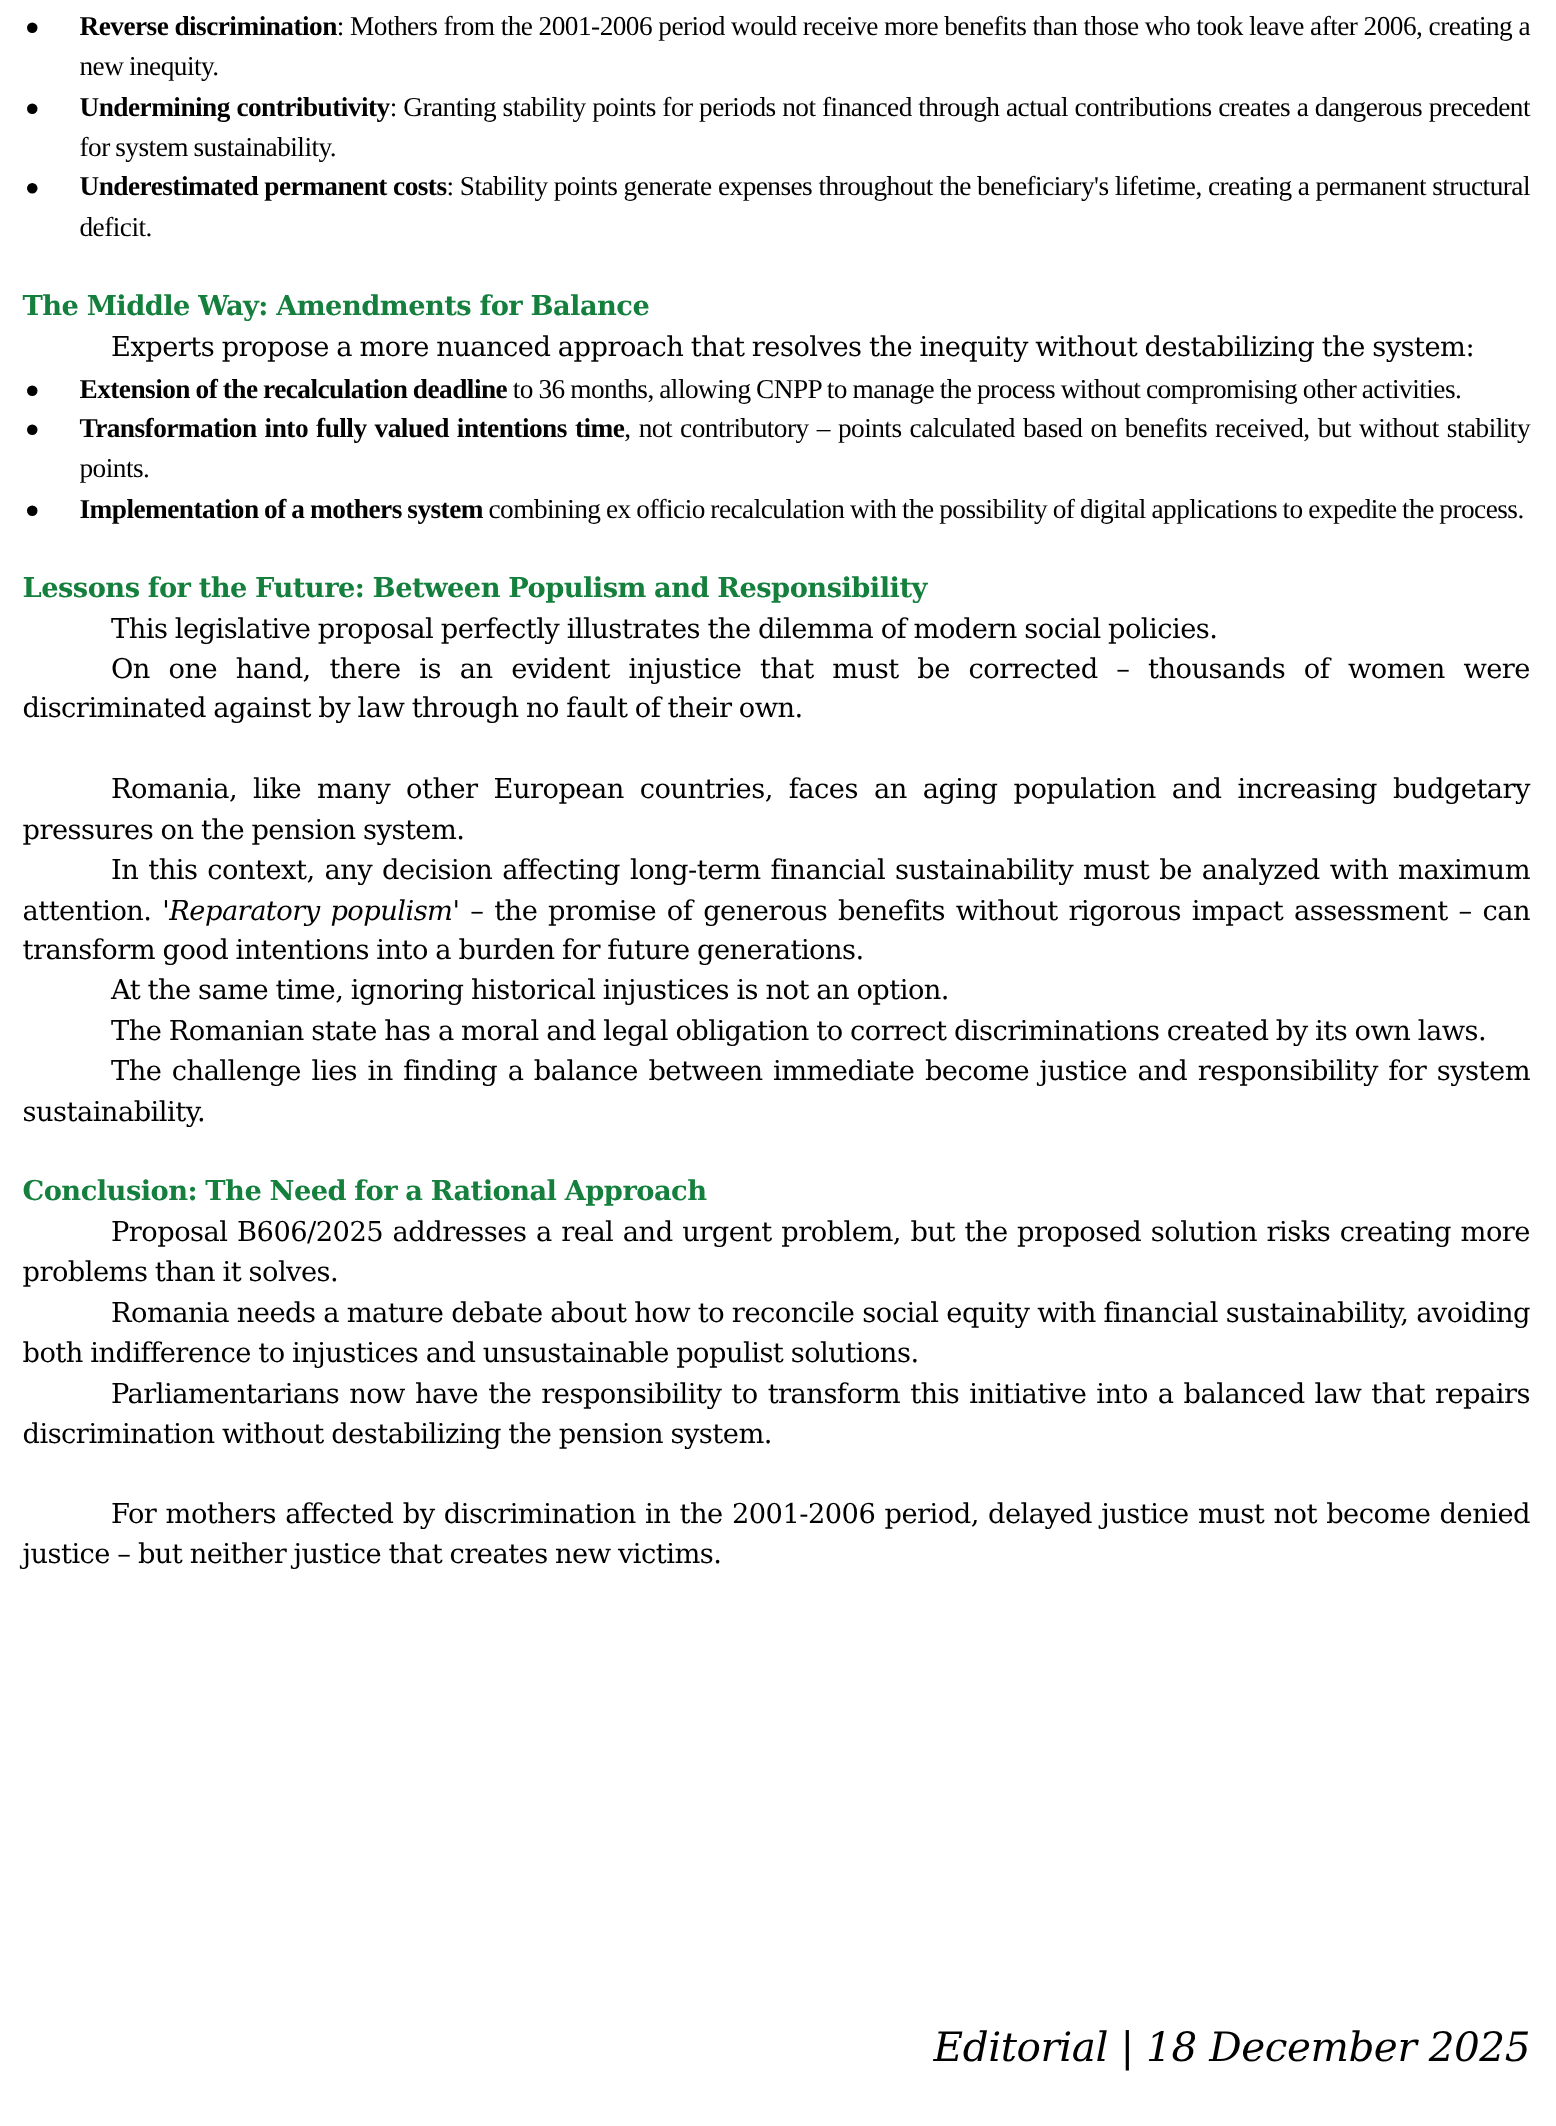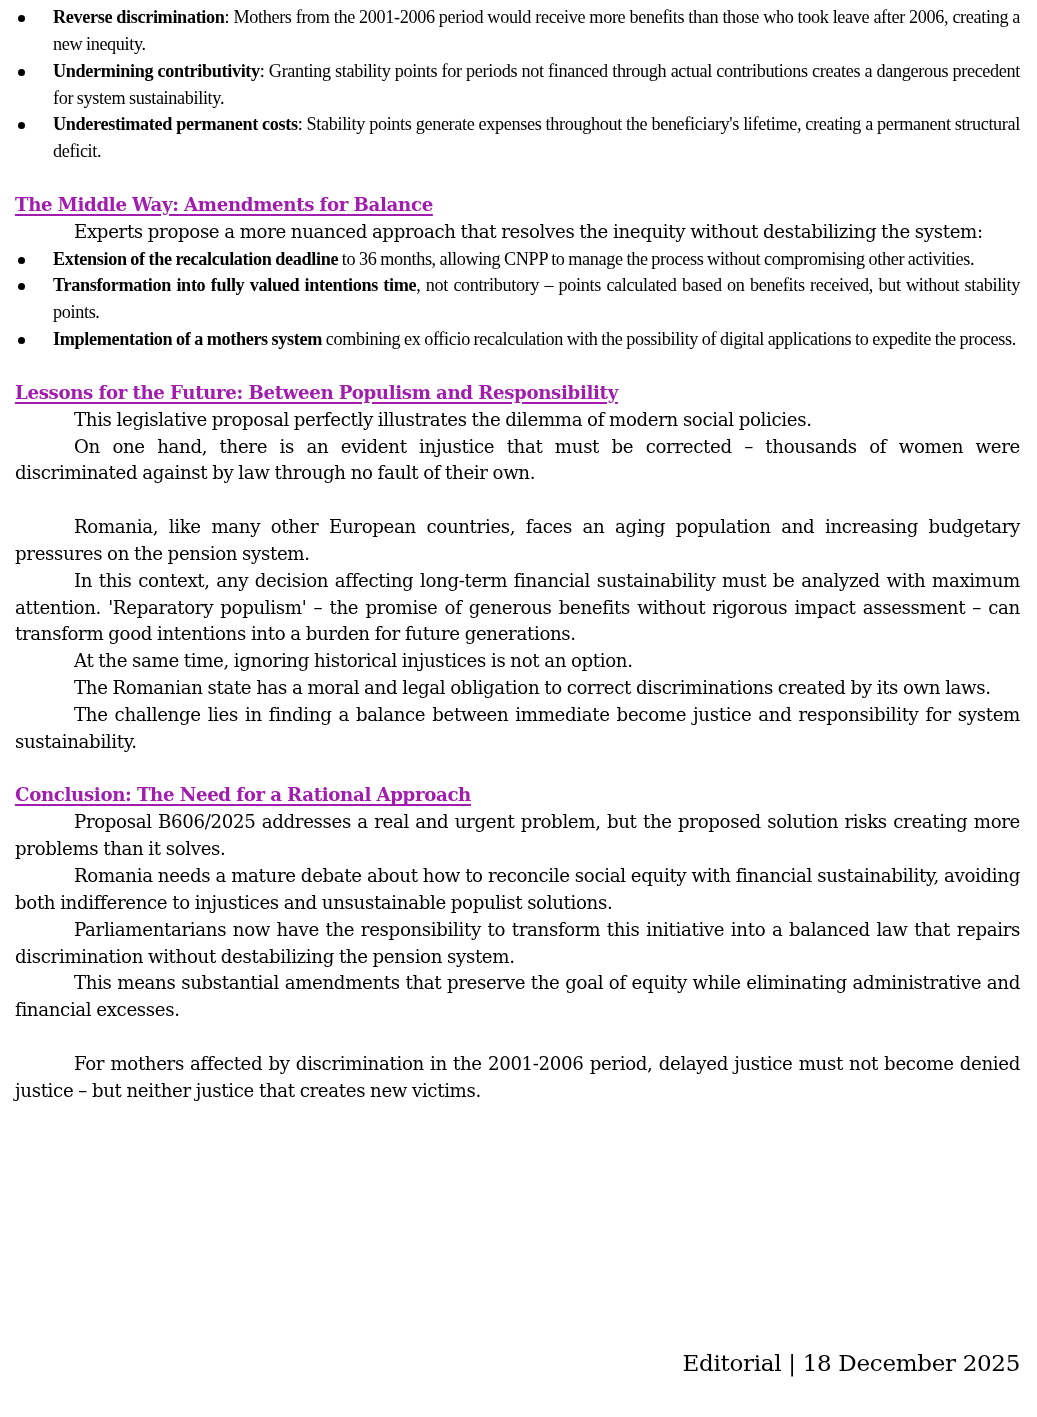--- a/index.html
+++ b/index.html
@@ -10,28 +10,28 @@
   }
   .page { position: absolute; left: 15px; top: 4px; width: 1005px; }
   .line-block { font-size: 18.2px; line-height: 26.85px; text-align: justify; letter-spacing: -0.35px; word-spacing: -0.5px; }
   .bullets { list-style: none; margin: 0; padding: 0; font-family: Liberation Serif, serif; }
   .bullets li { position: relative; padding-left: 38px; }
   .bullets li .dot {
     position: absolute; left: 3px; top: 11px; width: 7px; height: 7px; border-radius: 50%; background: #000;
   }
   .bold { font-weight: bold; }
   .heading {
-    font-weight: bold; color: #a21caf; text-decoration: underline; text-decoration-thickness: 1.5px;
+    font-weight: bold; color: #15803d; text-decoration-thickness: 1.5px;
     text-underline-offset: 3px; margin: 0;
   }
   .para { margin: 0; text-indent: 59px; }
   .gray { color: #000000; }
   .spacer { height: 26.85px; }
-  .italic { }
-  .signature { position: absolute; right: 17px; top: 1350px; font-size: 23px; letter-spacing: -0.3px; }
+  .italic { font-style: italic; }
+  .signature { position: absolute; right: 17px; top: 1350px; font-size: 27px; font-style: italic; letter-spacing: -0.3px; }
 </style>
 </head>
 <body>
 
 <div class="page line-block">
 
   <ul class="bullets">
     <li><span class="dot"></span><span class="bold">Reverse discrimination</span><span>: Mothers from the 2001-2006 period would receive more benefits than those who took leave after 2006, creating a new inequity.</span></li>
     <li><span class="dot"></span><span class="bold">Undermining contributivity</span><span>: Granting stability points for periods not financed through actual contributions creates a dangerous precedent for system sustainability.</span></li>
     <li><span class="dot"></span><span class="bold">Underestimated permanent costs</span><span>: Stability points generate expenses throughout the beneficiary's lifetime, creating a permanent structural deficit.</span></li>
@@ -60,20 +60,19 @@
   <p class="para">At the same time, ignoring historical injustices is not an option.</p>
   <p class="para">The Romanian state has a moral and legal obligation to correct discriminations created by its own laws.</p>
   <p class="para">The challenge lies in finding a balance between immediate become justice and responsibility for system sustainability.</p>
 
   <div class="spacer"></div>
 
   <p class="heading">Conclusion: The Need for a Rational Approach</p>
   <p class="para">Proposal B606/2025 addresses a real and urgent problem, but the proposed solution risks creating more problems than it solves.</p>
   <p class="para">Romania needs a mature debate about how to reconcile social equity with financial sustainability, avoiding both indifference to injustices and unsustainable populist solutions.</p>
   <p class="para">Parliamentarians now have the responsibility to transform this initiative into a balanced law that repairs discrimination without destabilizing the pension system.</p>
-  <p class="para">This means substantial amendments that preserve the goal of equity while eliminating administrative and financial excesses.</p>
 
   <div class="spacer"></div>
 
   <p class="para">For mothers affected by discrimination in the 2001-2006 period, delayed justice must not become denied justice – but neither justice that creates new victims.</p>
 </div>
 
 <div class="signature">Editorial | 18 December 2025</div>
 
 </body></html>

